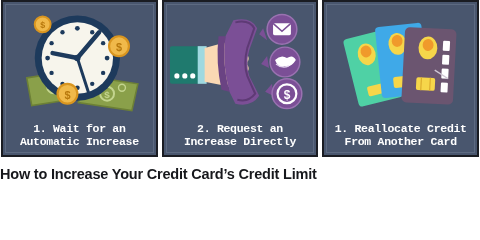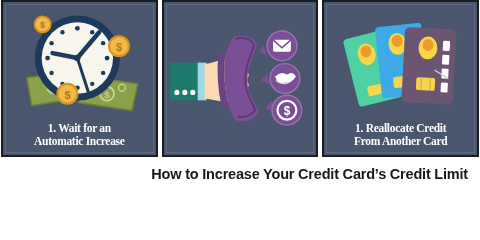--- a/index.html
+++ b/index.html
@@ -52,34 +52,34 @@
     position: absolute;
     left: 0; top: 0;
     width: 100%;
     height: 100%;
     display: block;
   }
   .panel-label {
     flex: 0 0 auto;
     text-align: center;
     color: #ffffff;
-    font-family: Liberation Serif, serif;
+    font-family: Liberation Mono, monospace;
     font-weight: bold;
     font-size: 11.5px;
     line-height: 13px;
     letter-spacing: -0.3px;
     padding: 0 3px 7px 3px;
     white-space: pre-line;
   }
   .caption {
     position: absolute;
     left: 0;
     bottom: 1px;
     width: 468px;
-    text-align: right;
+    text-align: left;
     color: #17181c;
     font-family: "Liberation Sans", sans-serif;
     font-weight: bold;
     font-size: 14.5px;
     line-height: 20px;
     letter-spacing: -0.2px;
   }
 </style>
 </head>
 <body>
@@ -187,20 +187,22 @@
             <path d="M113 58 Q119 63 126 60" fill="none" stroke="#e3d5ee" stroke-width="1.4"></path>
           </g>
           <g>
             <path d="M102 86 L110 90 L109 78 Z" fill="#7b4f96"></path>
             <circle cx="124" cy="88" r="15" fill="#7b4f96" stroke="#9a72b1" stroke-width="1.5"></circle>
             <circle cx="124" cy="88" r="9.5" fill="none" stroke="#ffffff" stroke-width="2.2"></circle>
             <text x="124" y="93" font-family="Liberation Sans, sans-serif" font-size="12" font-weight="bold" fill="#ffffff" text-anchor="middle">$</text>
           </g>
         </svg>
       </div>
+      <div class="panel-label">2. Request an
+Increase Directly</div>
     </div>
 
     <div class="panel">
       <div class="panel-inner-line"></div>
       <div class="art">
         <svg viewBox="0 0 154 112" preserveAspectRatio="xMidYMid meet" aria-hidden="true">
 
           <g transform="rotate(-14 62 58)">
             <rect x="26" y="24" width="46" height="70" rx="4" fill="#4fd1a5"></rect>
             <ellipse cx="46" cy="44" rx="9" ry="11" fill="#f6d64a"></ellipse>

